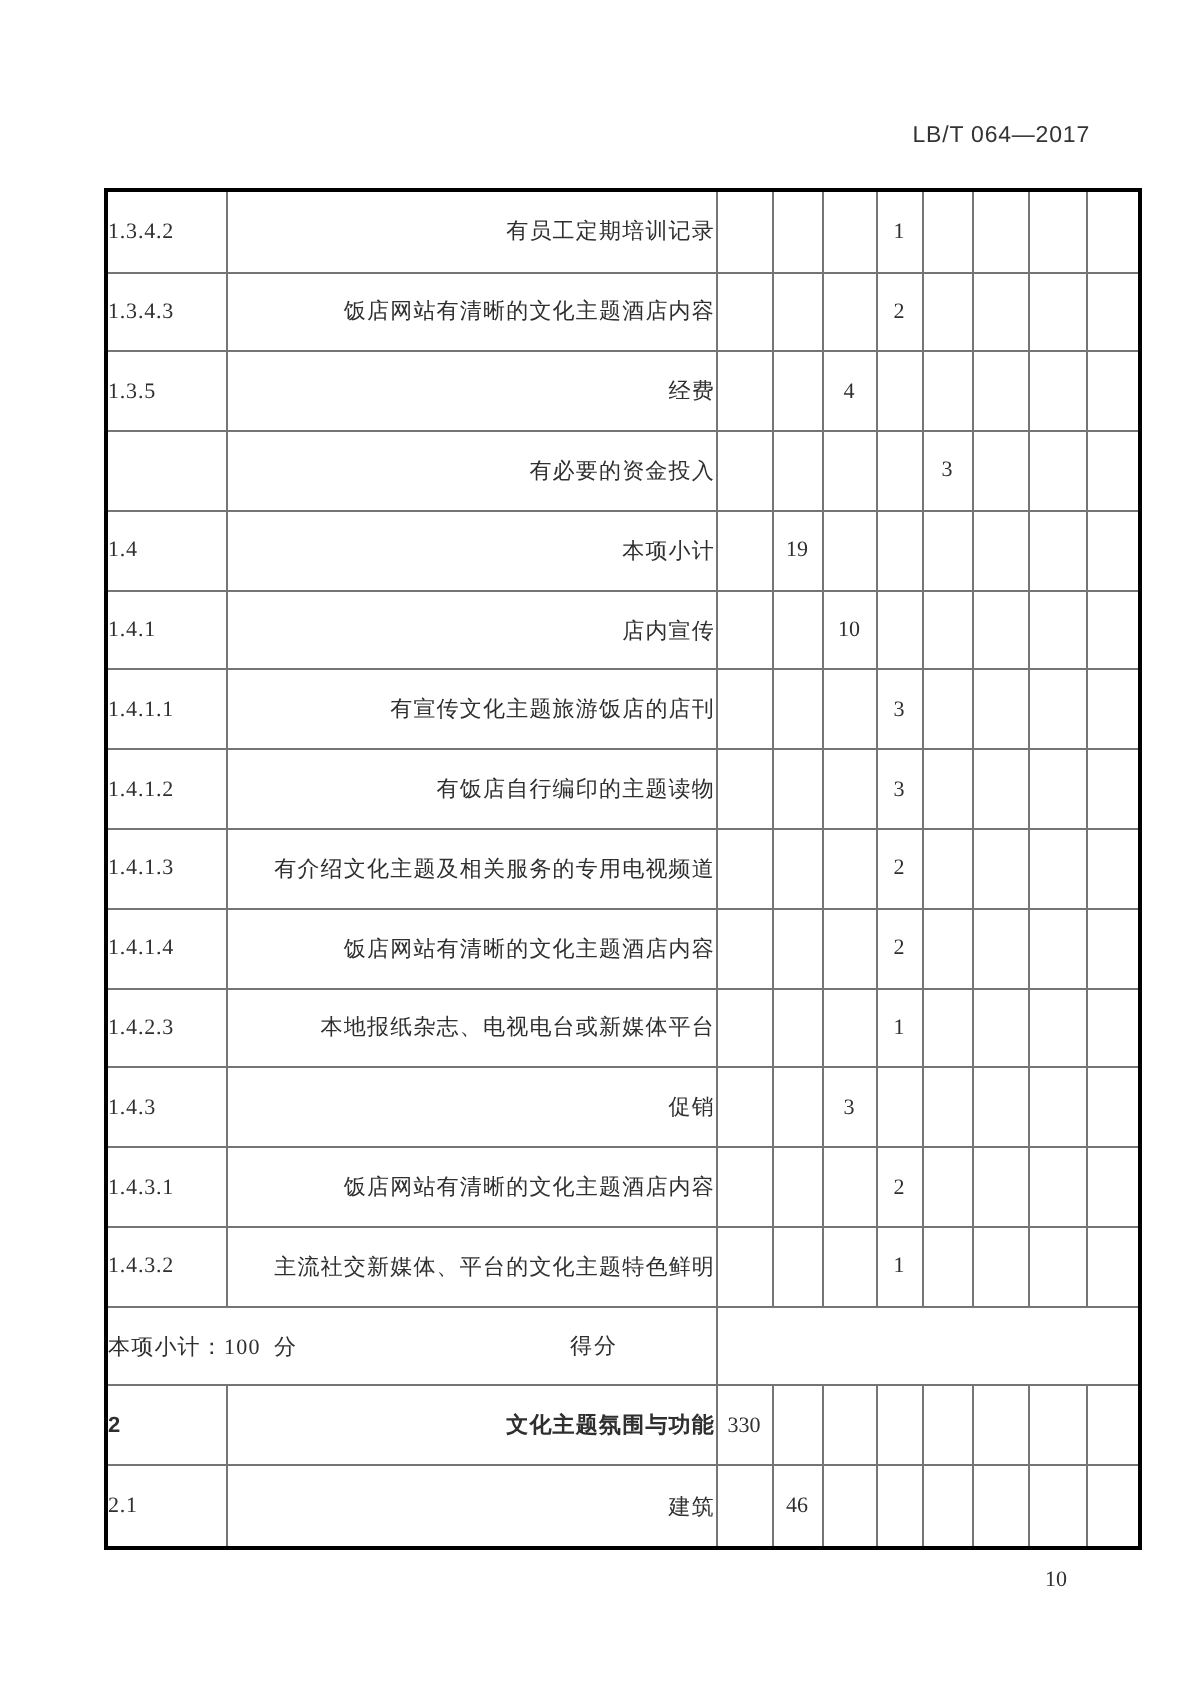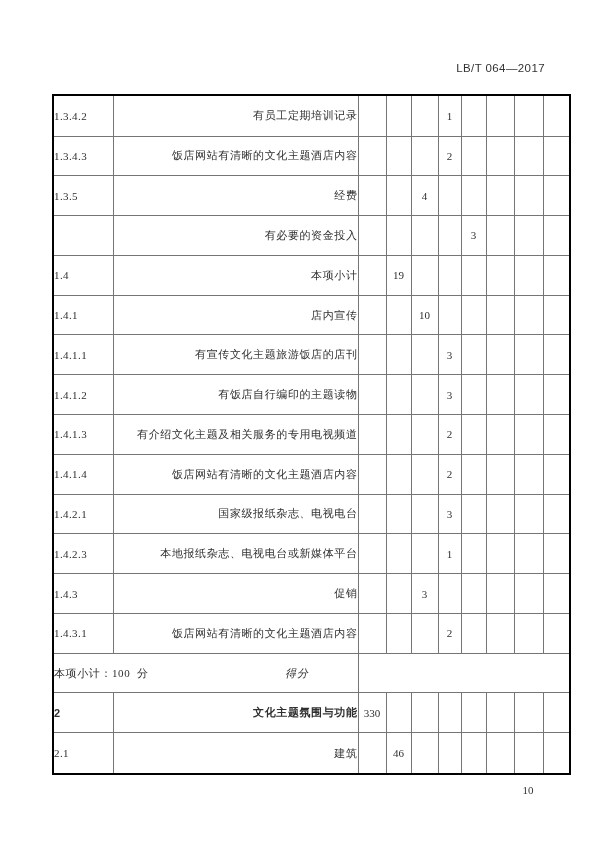--- a/index.html
+++ b/index.html
@@ -36,21 +36,20 @@
   tr.bold td.c-no, tr.bold td.c-item{
     font-family:"Liberation Sans","DejaVu Sans",sans-serif;
     font-weight:700;
   }
   td.sub-left{position:relative;padding-left:8px;letter-spacing:0.6px;}
   .sub-label{white-space:pre;}
   .sub-score{
     position:absolute;left:231px;top:50%;
     transform:translateY(-50%);
     letter-spacing:1px;
-    font-style:italic;
   }
   .page-number{
     position:absolute;left:518px;top:784px;
     width:20px;text-align:center;
     font-size:11px;color:#333;
   }
 </style>
 </head>
 <body>
 
@@ -184,32 +183,20 @@
         <td class="c-val"></td>
         <td class="c-val"></td>
         <td class="c-val"></td>
         <td class="c-val">2</td>
         <td class="c-val"></td>
         <td class="c-val"></td>
         <td class="c-val"></td>
         <td class="c-val"></td>
       </tr>
       <tr>
-        <td class="c-no">1.4.2.1</td>
-        <td class="c-item">国家级报纸杂志、电视电台</td>
-        <td class="c-val"></td>
-        <td class="c-val"></td>
-        <td class="c-val"></td>
-        <td class="c-val">3</td>
-        <td class="c-val"></td>
-        <td class="c-val"></td>
-        <td class="c-val"></td>
-        <td class="c-val"></td>
-      </tr>
-      <tr>
         <td class="c-no">1.4.2.3</td>
         <td class="c-item">本地报纸杂志、电视电台或新媒体平台</td>
         <td class="c-val"></td>
         <td class="c-val"></td>
         <td class="c-val"></td>
         <td class="c-val">1</td>
         <td class="c-val"></td>
         <td class="c-val"></td>
         <td class="c-val"></td>
         <td class="c-val"></td>
@@ -226,20 +213,32 @@
         <td class="c-val"></td>
         <td class="c-val"></td>
       </tr>
       <tr>
         <td class="c-no">1.4.3.1</td>
         <td class="c-item">饭店网站有清晰的文化主题酒店内容</td>
         <td class="c-val"></td>
         <td class="c-val"></td>
         <td class="c-val"></td>
         <td class="c-val">2</td>
+        <td class="c-val"></td>
+        <td class="c-val"></td>
+        <td class="c-val"></td>
+        <td class="c-val"></td>
+      </tr>
+      <tr>
+        <td class="c-no">1.4.3.2</td>
+        <td class="c-item">主流社交新媒体、平台的文化主题特色鲜明</td>
+        <td class="c-val"></td>
+        <td class="c-val"></td>
+        <td class="c-val"></td>
+        <td class="c-val">1</td>
         <td class="c-val"></td>
         <td class="c-val"></td>
         <td class="c-val"></td>
         <td class="c-val"></td>
       </tr>
       <tr>
         <td colspan="2" class="sub-left"><span class="sub-label">本项小计：100  分</span><span class="sub-score">得分</span></td>
         <td colspan="8" class="sub-right"></td>
       </tr>
       <tr class="bold">

